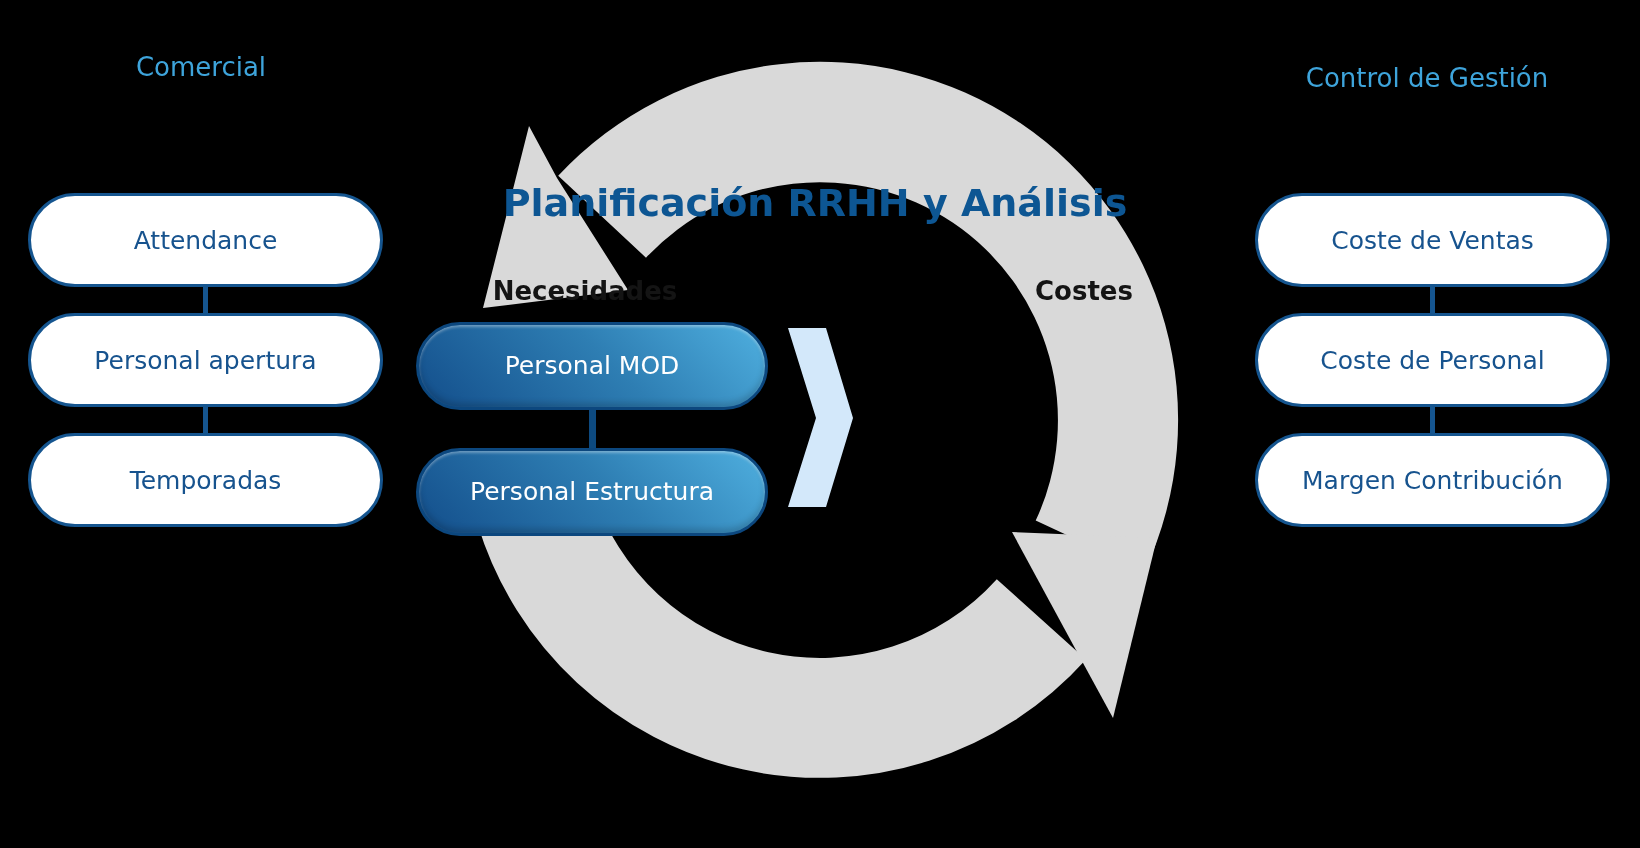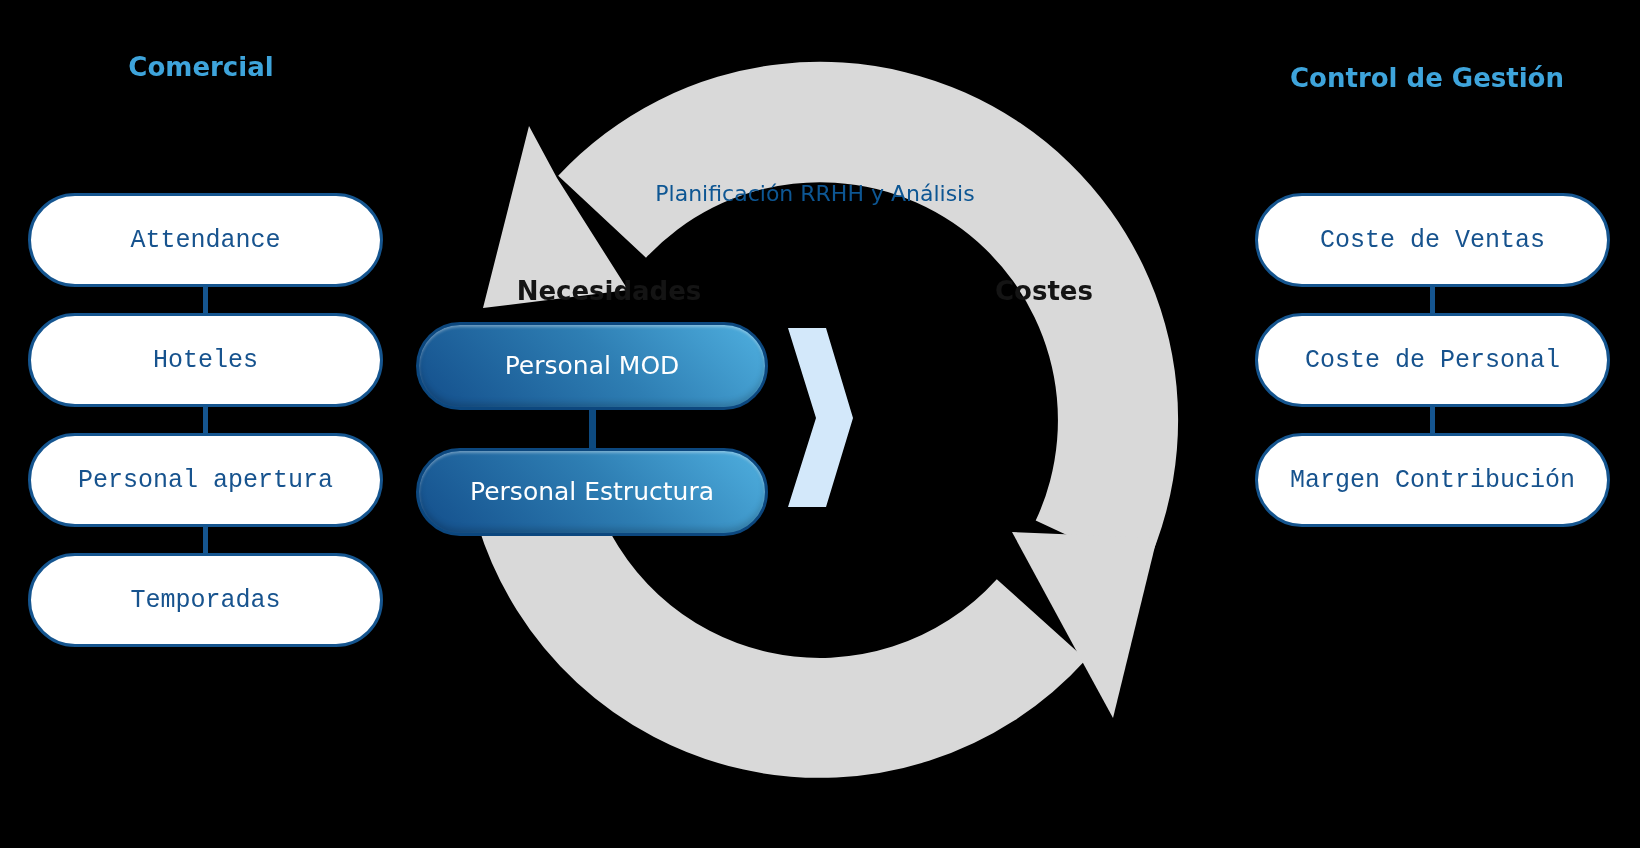--- a/index.html
+++ b/index.html
@@ -13,36 +13,36 @@
   body{
     width:1640px;height:848px;overflow:hidden;background:var(--background);
     font-family:"DejaVu Sans","Liberation Sans",sans-serif;position:relative;
   }
   .stage{position:absolute;inset:0;}
   .arrow-svg{position:absolute;left:0;top:0;z-index:0;}
   .arrow-svg path{fill:var(--arrow-gray);}
   .chevron-svg polygon{fill:var(--chevron-blue);}
   .cycle-title{
     position:absolute;top:181px;left:815px;transform:translateX(-50%);
-    font-size:22px;font-weight:normal;color:var(--title-blue);white-space:nowrap;z-index:1;
+    font-size:38px;font-weight:bold;color:var(--title-blue);white-space:nowrap;z-index:1;
   }
   .cycle-label{
     position:absolute;top:276px;transform:translateX(-50%);
     font-size:26px;font-weight:bold;color:var(--label-black);white-space:nowrap;z-index:1;
   }
-  .cycle-label.left{left:585px;margin-left:24px;}
-  .cycle-label.right{left:1044px;text-align:center;}
+  .cycle-label.left{left:585px;}
+  .cycle-label.right{left:1084px;text-align:center;}
   .col-header{
-    position:absolute;transform:translateX(-50%);font-size:26px;font-weight:bold;
+    position:absolute;transform:translateX(-50%);font-size:26px;font-weight:normal;
     color:var(--header-blue);white-space:nowrap;z-index:2;
   }
   .col-header.left{left:201px;top:52px;}
   .col-header.right{left:1427px;top:63px;}
   .col{
-    position:absolute;width:355px;display:flex;flex-direction:column;gap:26px;z-index:2;font-family:Liberation Mono, monospace;
+    position:absolute;width:355px;display:flex;flex-direction:column;gap:26px;z-index:2;
   }
   .col.left{left:28px;top:193px;}
   .col.right{left:1255px;top:193px;}
   .col .spine{
     position:absolute;left:50%;top:47px;bottom:47px;width:5px;margin-left:-2.5px;
     background:var(--connector-outer);z-index:0;
   }
   .node{
     position:relative;height:94px;border-radius:47px;background:#fff;
     border:3.5px solid var(--box-border);box-sizing:border-box;
@@ -81,21 +81,20 @@
   </svg>
 
   <div class="cycle-title">Planificación RRHH y Análisis</div>
   <div class="cycle-label left">Necesidades</div>
   <div class="cycle-label right">Costes</div>
 
   <div class="col-header left">Comercial</div>
   <div class="col left">
     <div class="spine"></div>
     <div class="node">Attendance</div>
-    <div class="node">Hoteles</div>
     <div class="node">Personal apertura</div>
     <div class="node">Temporadas</div>
   </div>
 
   <div class="col-header right">Control de Gestión</div>
   <div class="col right">
     <div class="spine"></div>
     <div class="node">Coste de Ventas</div>
     <div class="node">Coste de Personal</div>
     <div class="node">Margen Contribución</div>

